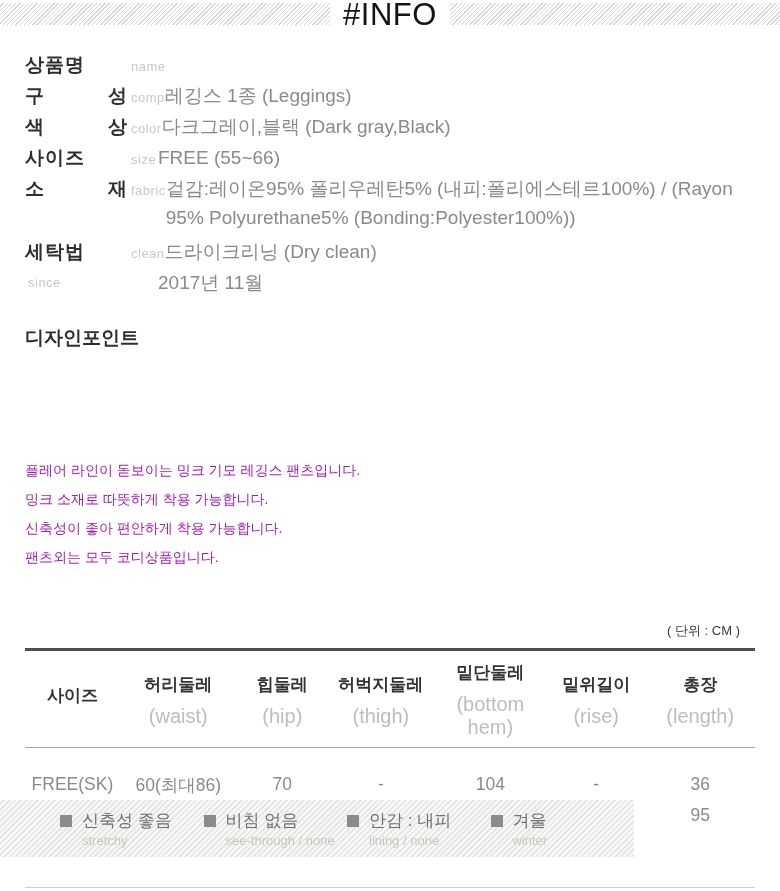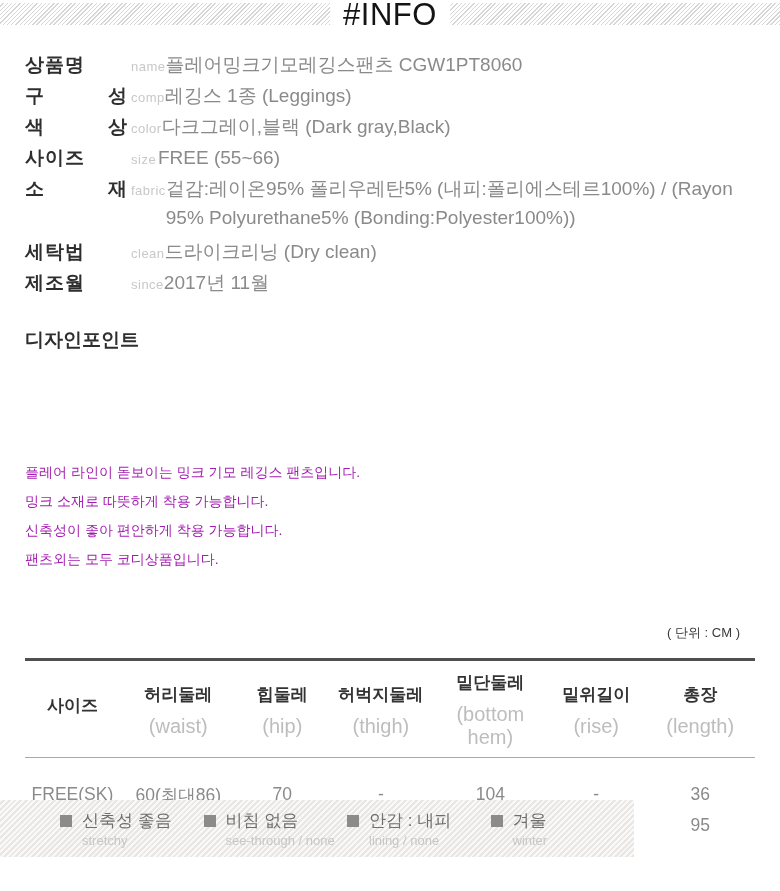--- a/index.html
+++ b/index.html
@@ -33,21 +33,21 @@
     text-align:justify; text-align-last:justify; letter-spacing:1px;
   }
   .label-en { font-size:13px; color:#c8c8c8; margin-left:3px; white-space:nowrap; letter-spacing:.5px; }
   .info-value { flex:1; font-size:19px; color:#8a8a8a; }
 
   .design { margin-top:26px;flex-direction:column; }
   .design .label-ko { width:133px; text-align-last:left; letter-spacing:0; }
   .design-line { font-size:14px; color:#a21caf; line-height:29px; }
 
   
-  .unit-note { margin:50px 40px 16px 0; text-align:right; font-size:13px; color:#3a3a3a; }
+  .unit-note { margin:50px 40px 8px 0; text-align:right; font-size:13px; color:#3a3a3a; }
   table.size-table { width:730px; margin:6px 0 0 25px; border-collapse:collapse; table-layout:fixed; }
   .size-table thead tr { border-top:3px solid #4f4f4f; border-bottom:1px solid #a8a8a8; }
   .size-table th { padding:10px 0 8px; font-weight:400; }
   .th-ko { font-size:17px; font-weight:700; color:#333333; }
   .th-en { font-size:20px; color:#bdbdbd; margin-top:9px; }
   .size-table td { font-size:17.5px; color:#8a8a8a; text-align:center; height:29px; vertical-align:middle; }
   .size-table tbody tr:first-child td { padding-top:22px; }
 
   
   .divider { margin:56px 25px 0; border-top:1px solid #cfcfcf; height:0; }
@@ -75,21 +75,20 @@
   <div class="page-title">#INFO</div>
 </div>
 
 <div class="info">
 
   <div class="info-row">
     <div class="label-wrap">
       <span class="label-ko">상품명</span>
       <span class="label-en">name</span>
     </div>
-    <div class="info-value">플레어밍크기모레깅스팬츠 CGW1PT8060</div>
   </div>
 
   <div class="info-row">
     <div class="label-wrap">
       <span class="label-ko">구 성</span>
       <span class="label-en">comp</span>
     </div>
     <div class="info-value">레깅스 1종 (Leggings)</div>
   </div>
 
@@ -120,21 +119,20 @@
   <div class="info-row gap-above">
     <div class="label-wrap">
       <span class="label-ko">세탁법</span>
       <span class="label-en">clean</span>
     </div>
     <div class="info-value">드라이크리닝 (Dry clean)</div>
   </div>
 
   <div class="info-row">
     <div class="label-wrap">
-      <span class="label-ko">제조월</span>
       <span class="label-en">since</span>
     </div>
     <div class="info-value">2017년 11월</div>
   </div>
 
   <div class="info-row design">
     <div class="label-wrap">
       <span class="label-ko">디자인포인트</span>
     </div>
     <div class="info-value">

